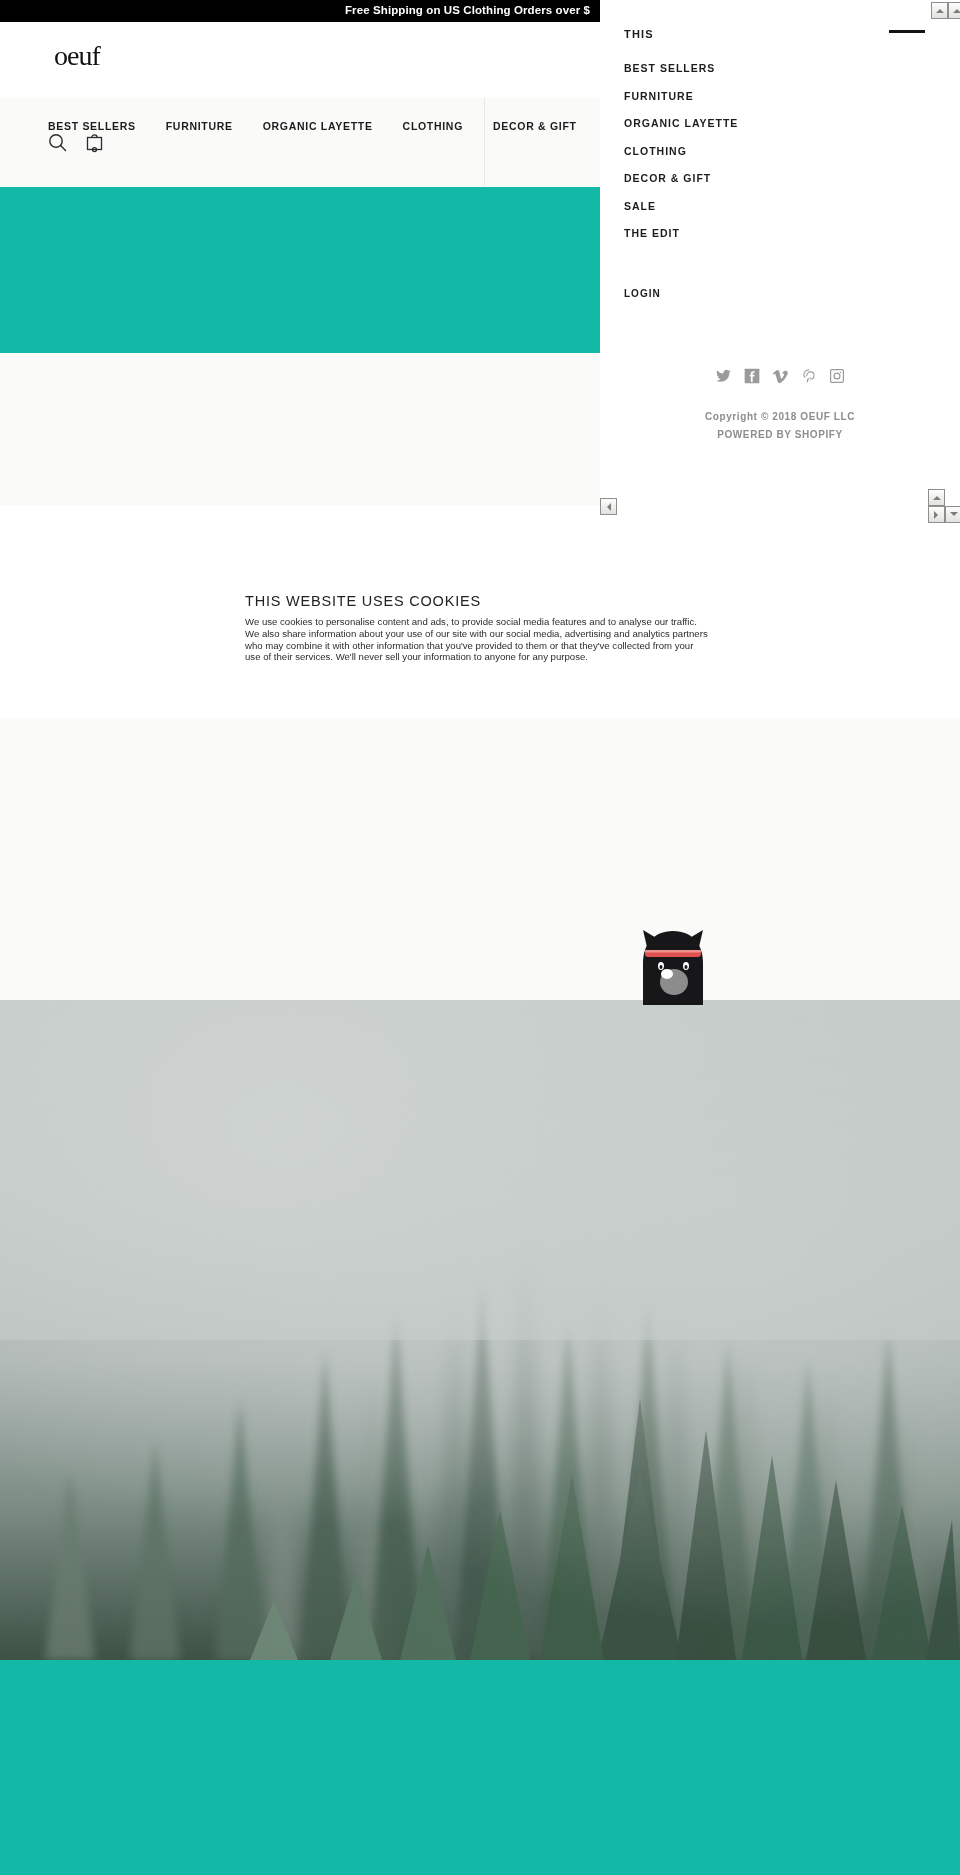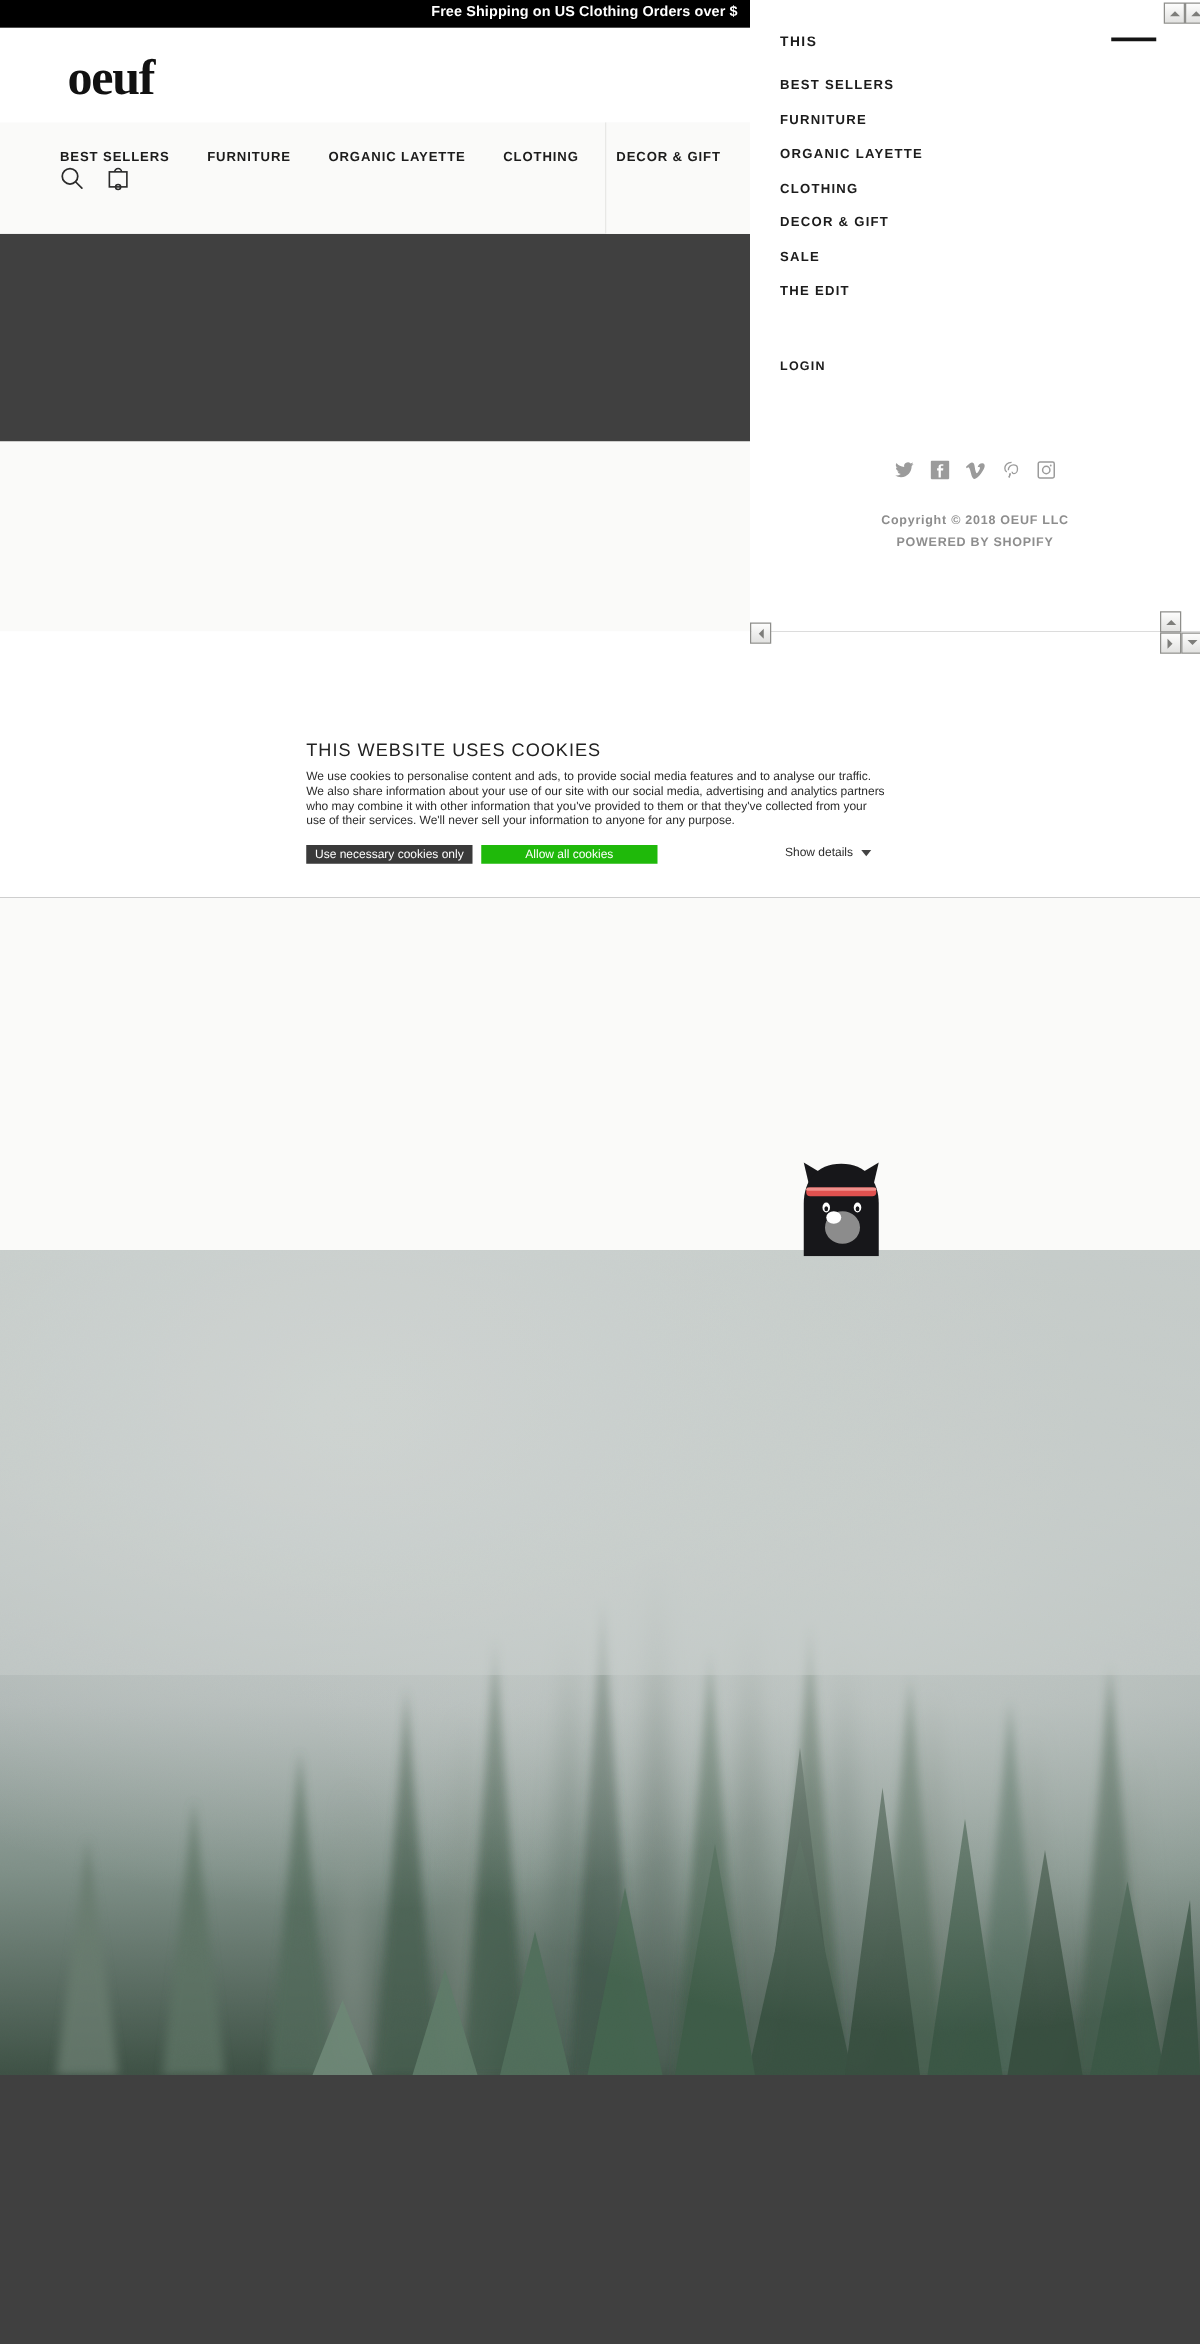--- a/index.html
+++ b/index.html
@@ -7,21 +7,21 @@
     width: 960px;
     height: 1875px;
     background: #ffffff;
     font-family: "Liberation Sans", sans-serif;
     overflow: hidden;
   }
   .page {
     position: relative;
     width: 960px;
     height: 1875px;
-    background: #404040;
+    background: #14b8a6;
   }
 
   
   .promo-banner {
     position: absolute;
     left: 0; top: 0;
     width: 600px;
     height: 22px;
     background: #000000;
     overflow: hidden;
@@ -45,22 +45,22 @@
     width: 600px;
     height: 165px;
     background: #ffffff;
     z-index: 15;
   }
   .logo {
     position: absolute;
     left: 54px;
     top: 20px;
     font-family: "Liberation Serif", serif;
-    font-size: 40px;
-    font-weight: bold;
+    font-size: 28px;
+    font-weight: normal;
     letter-spacing: -1px;
     color: #111111;
     line-height: 1;
   }
   .nav-strip {
     position: absolute;
     left: 0;
     top: 76px;
     width: 600px;
     height: 89px;
@@ -425,28 +425,20 @@
       <i></i>
     </div>
   <div class="chrome-btn ar-down" style="left:945px; top:506px;">
       <i></i>
     </div>
 
   <section class="cookie-banner">
     <div class="cookie-inner">
       <div class="cookie-title">THIS WEBSITE USES COOKIES</div>
       <div class="cookie-body">We use cookies to personalise content and ads, to provide social media features and to analyse our traffic. We also share information about your use of our site with our social media, advertising and analytics partners who may combine it with other information that you've provided to them or that they've collected from your use of their services.  We'll never sell your information to anyone for any purpose.</div>
-      <div class="cookie-actions">
-        <button class="btn-necessary">Use necessary cookies only</button>
-        <button class="btn-allow">Allow all cookies</button>
-        <span class="show-details">
-          <span>Show details</span>
-          <span class="chev"></span>
-        </span>
-      </div>
     </div>
   </section>
 
   <div class="bear">
     <svg viewBox="0 0 86 80" width="86" height="80">
       <path d="M17 22 L13 5 L28 14 Z" fill="#17171a"></path>
       <path d="M69 22 L73 5 L58 14 Z" fill="#17171a"></path>
       <path d="M43 6 C23 6 13 20 13 38 L13 80 L73 80 L73 38 C73 20 63 6 43 6 Z" fill="#17171a"></path>
       <rect x="15" y="25" width="56" height="7" rx="3.2" fill="#e0514f"></rect>
       <rect x="15" y="25" width="56" height="2.6" rx="1.3" fill="#f0908c"></rect>

